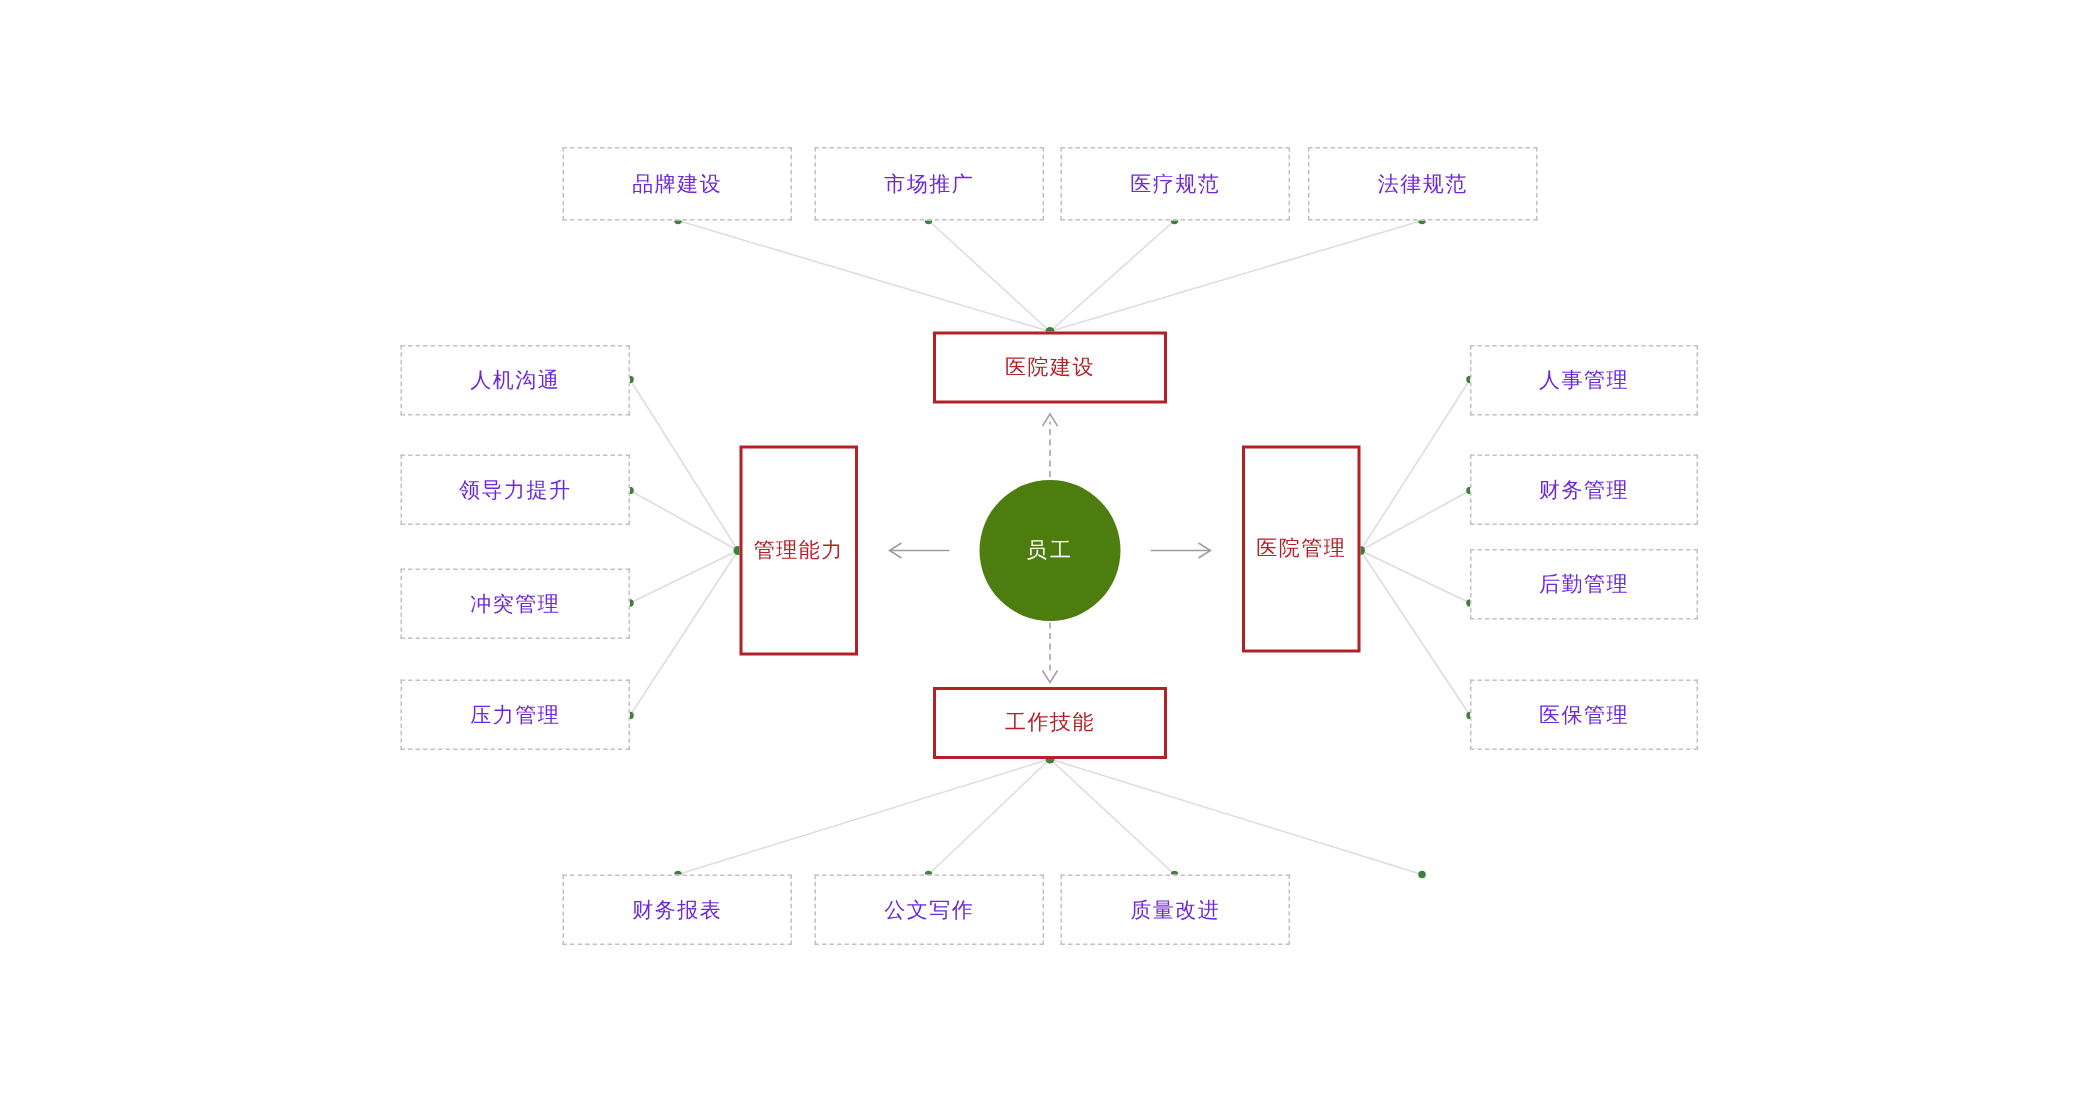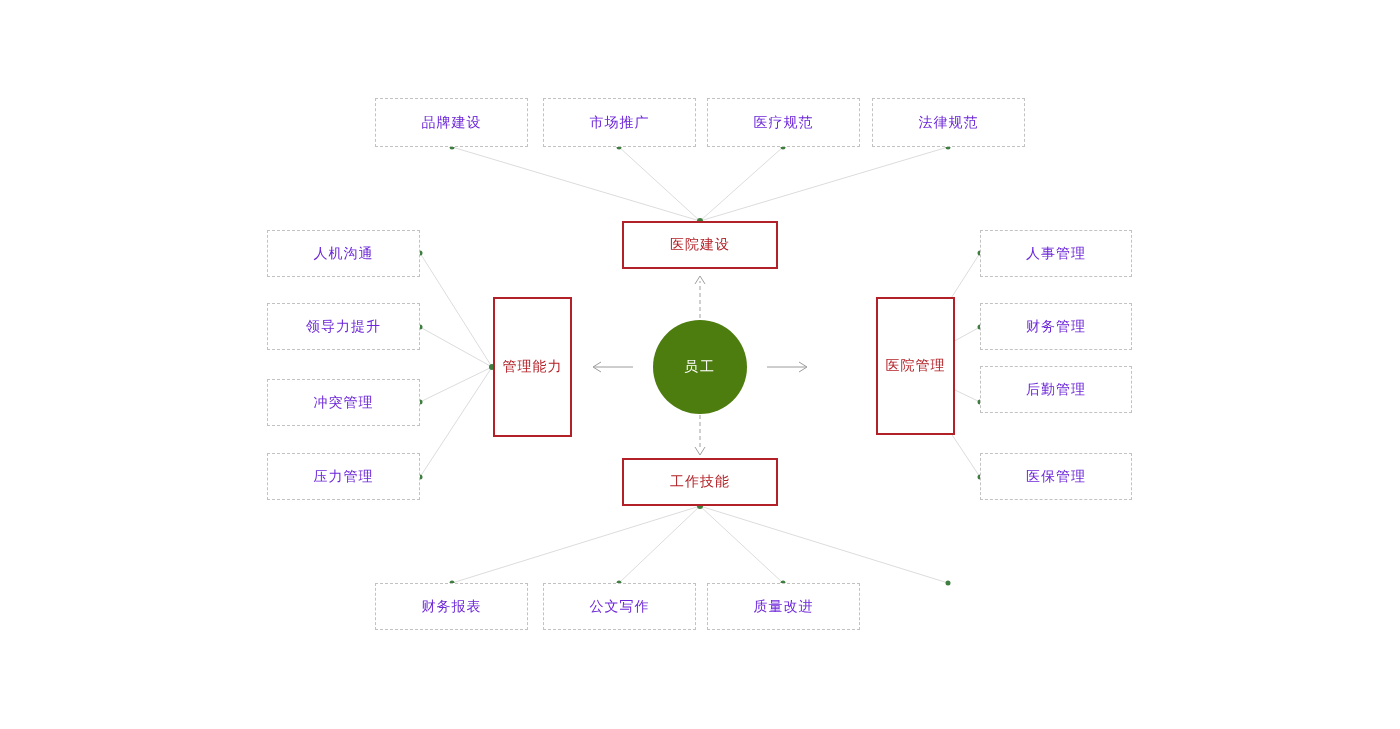--- a/index.html
+++ b/index.html
@@ -25,21 +25,21 @@
   
   .li { left:267px; width:153px; height:47px; }
   .li0 { top:230px; } .li1 { top:303px; } .li2 { top:379px; } .li3 { top:453px; }
   
   .ri { left:980px; width:152px; height:47px; }
   .ri0 { top:230px; } .ri1 { top:303px; } .ri2 { top:366px; } .ri3 { top:453px; }
   
   .hub-top    { left:622px; top:221px; width:156px; height:48px; }
   .hub-bottom { left:622px; top:458px; width:156px; height:48px; }
   .hub-left   { left:493px; top:297px; width:79px;  height:140px; }
-  .hub-right  { left:828px; top:297px; width:79px;  height:138px;margin-left:48px; }
+  .hub-right  { left:828px; top:297px; width:79px;  height:138px; }
   
   .center-circle {
     position:absolute; left:653px; top:320px; width:94px; height:94px;
     border-radius:50%; background:#4d7c0f; display:flex; align-items:center;
     justify-content:center; color:#ffffff; font-size:14px; letter-spacing:2px;
   }
 </style>
 </head>
 <body>
 

